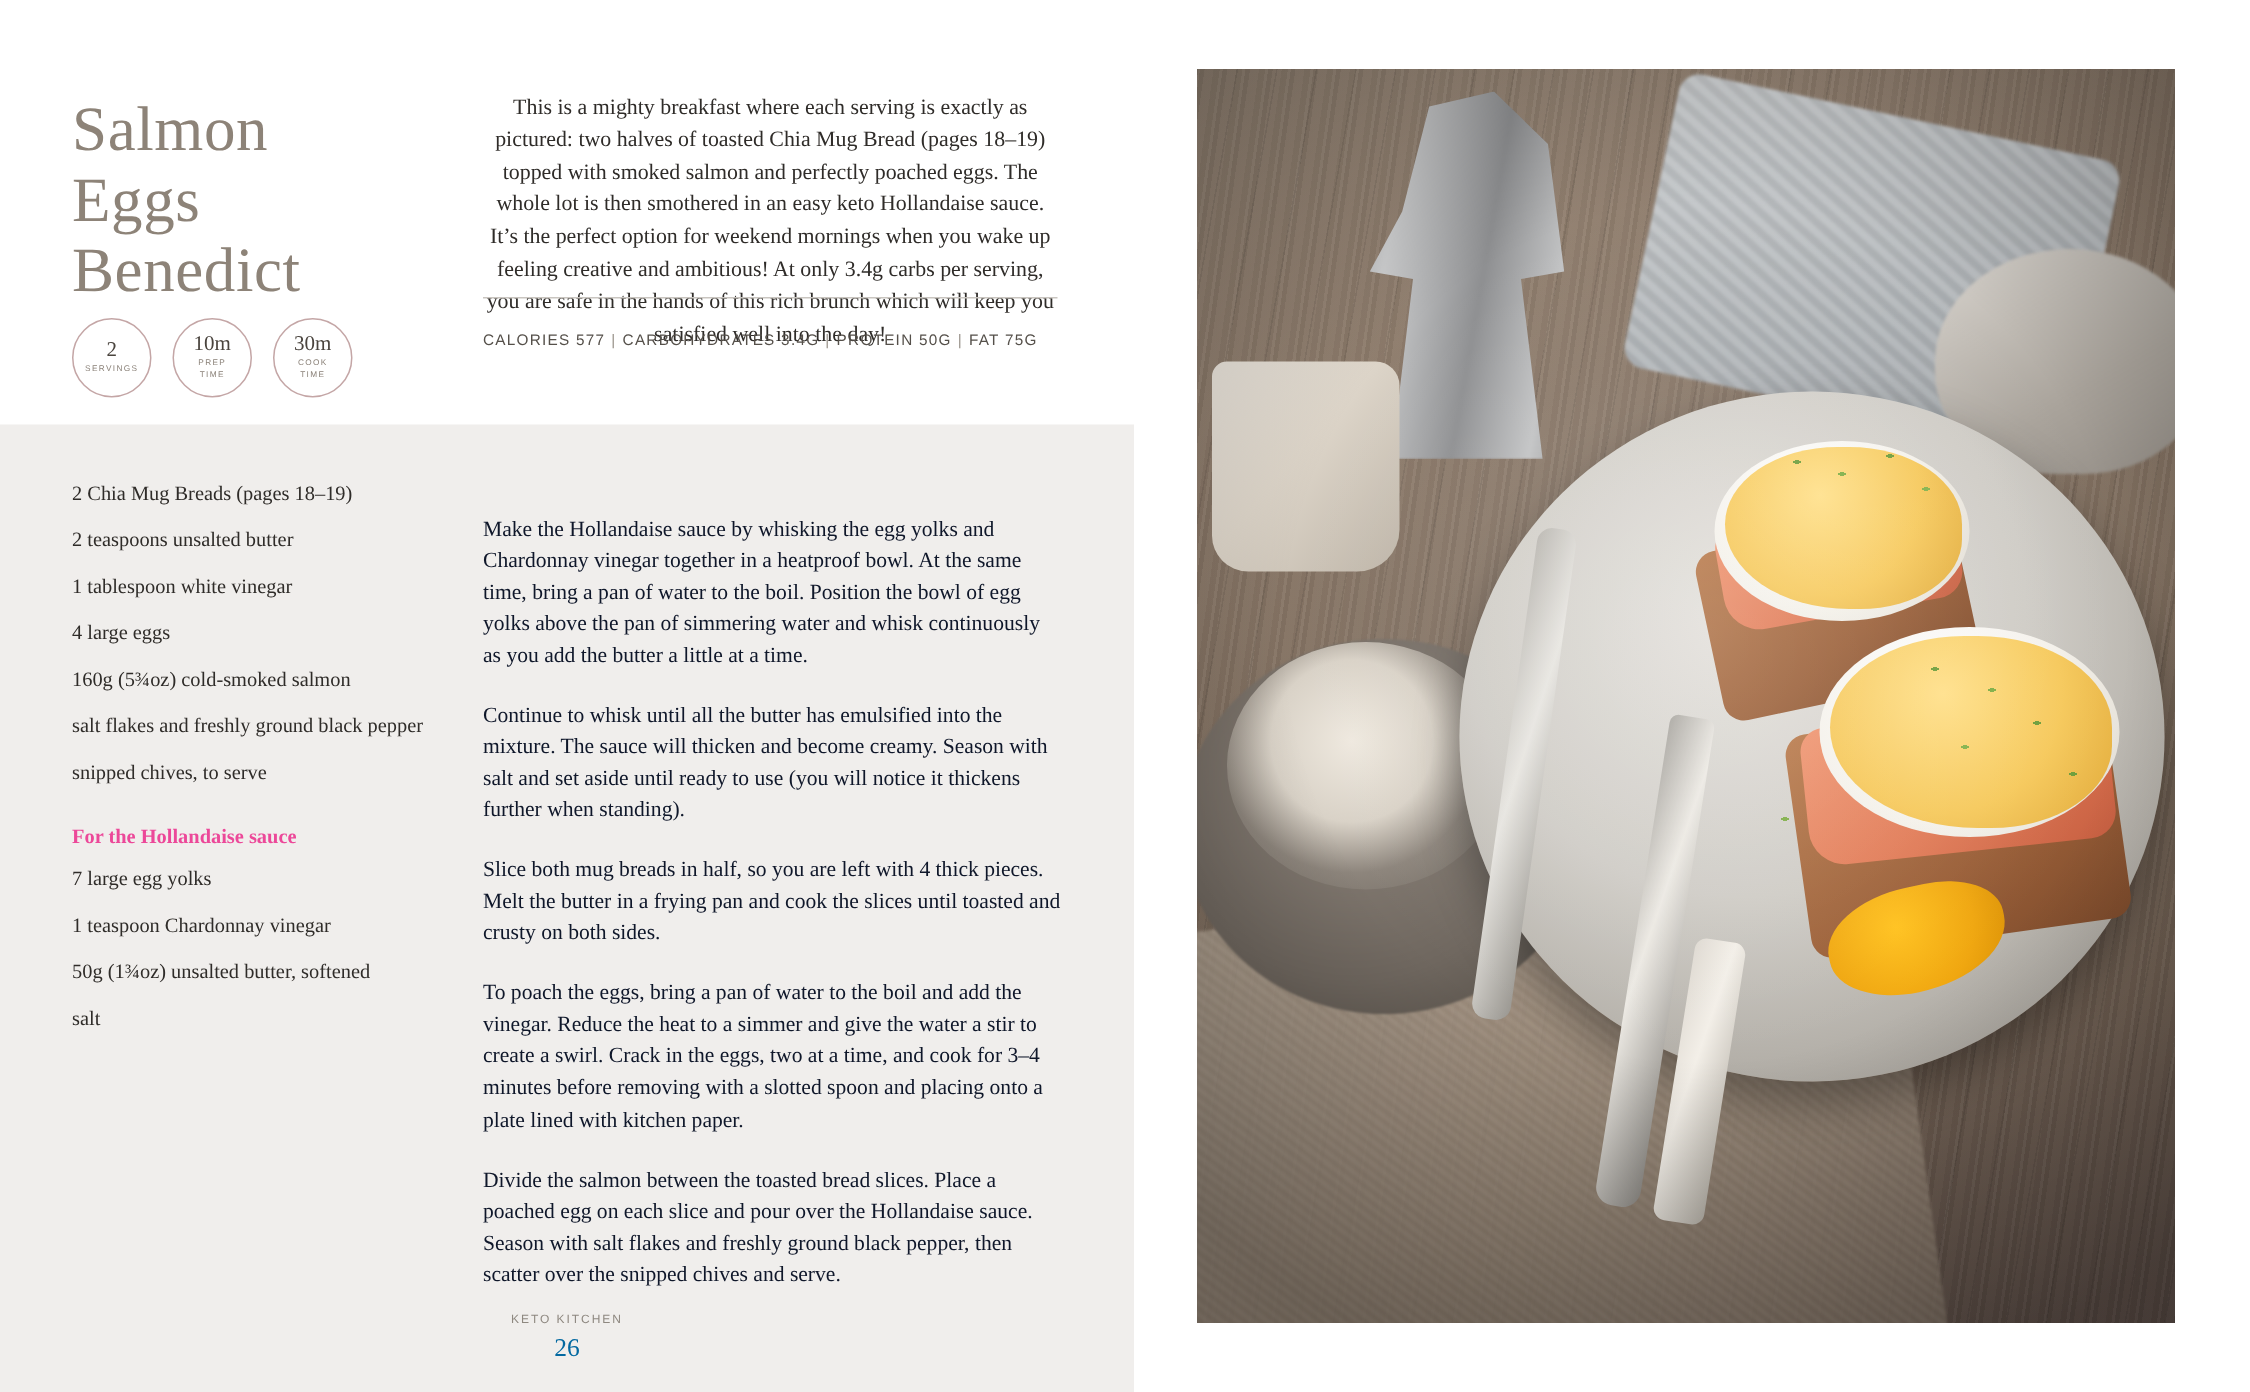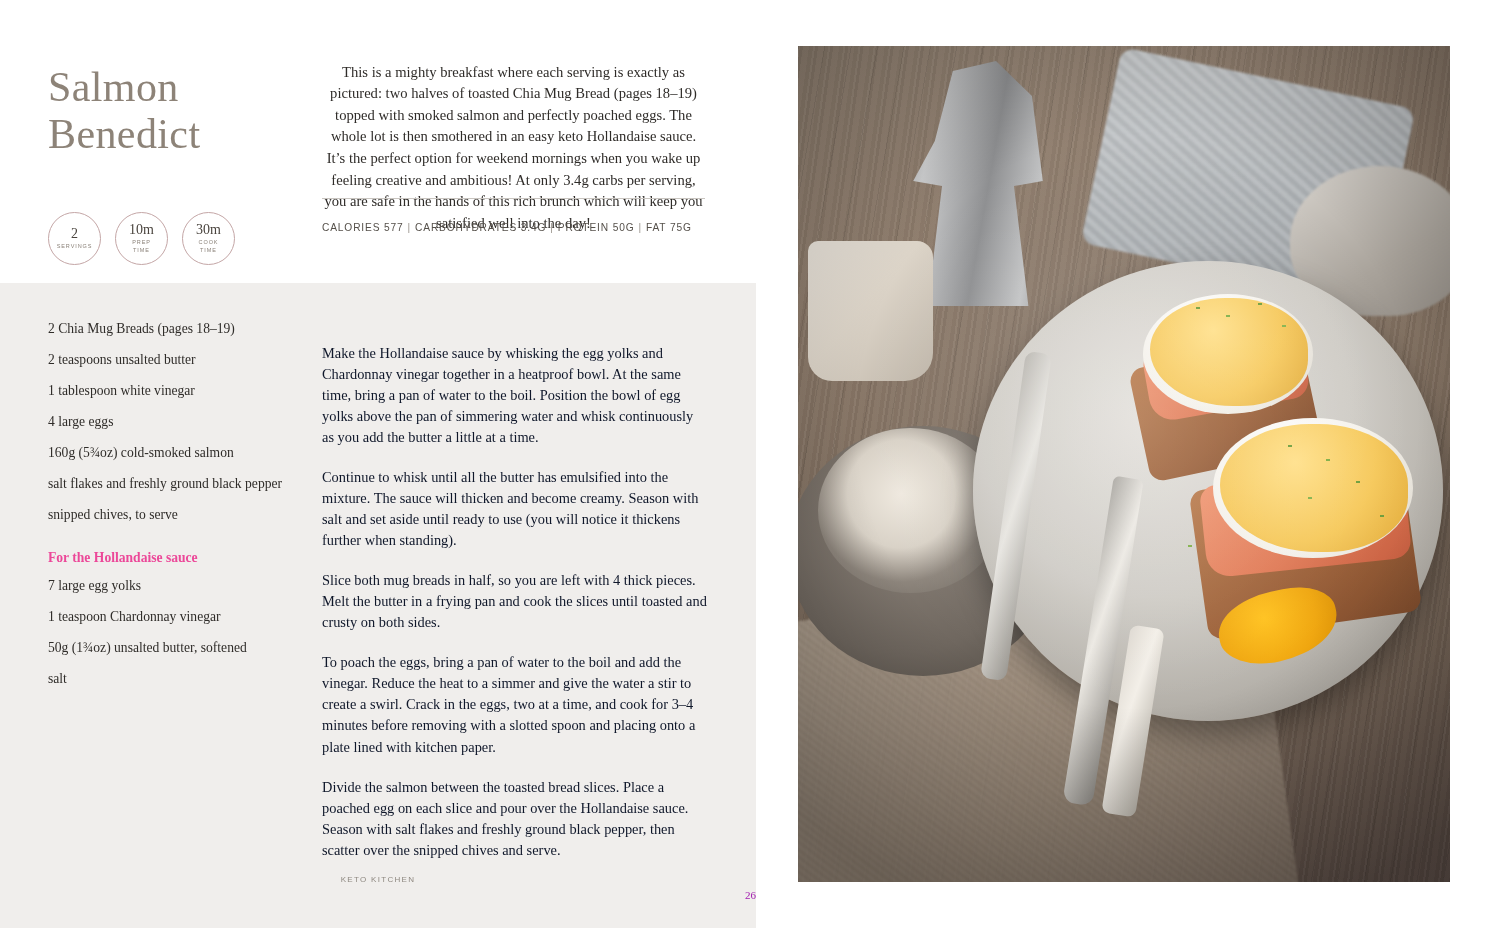--- a/index.html
+++ b/index.html
@@ -175,24 +175,23 @@
   }
   .footer .book {
     font-family: "Liberation Sans", sans-serif;
     font-size: 8px;
     letter-spacing: 1.3px;
     color: #8e8880;
     text-transform: uppercase;
   }
   .footer .pageno {
     font-family: "Liberation Serif", serif;
-    font-size: 11px;
-    color: #a21caf;
+    font-size: 17px;
+    color: #0369a1;
     margin-top: 5px;
-    text-align: right;
   }
 
   
   .right-page {
     position: absolute;
     left: 756px;
     top: 0;
     width: 744px;
     height: 928px;
     background: #ffffff;
@@ -383,20 +382,21 @@
 <body>
 
 <div class="spread">
 
   <div class="grey-panel"></div>
 
   <div class="left-page">
 
     <h1 class="title">
       <span class="line">Salmon</span>
+      <span class="line">Eggs</span>
       <span class="line">Benedict</span>
     </h1>
 
     <div class="badges">
       <div class="badge">
         <div class="big">2</div>
         <div class="sub">SERVINGS</div>
       </div>
       <div class="badge">
         <div class="big">10m</div>

